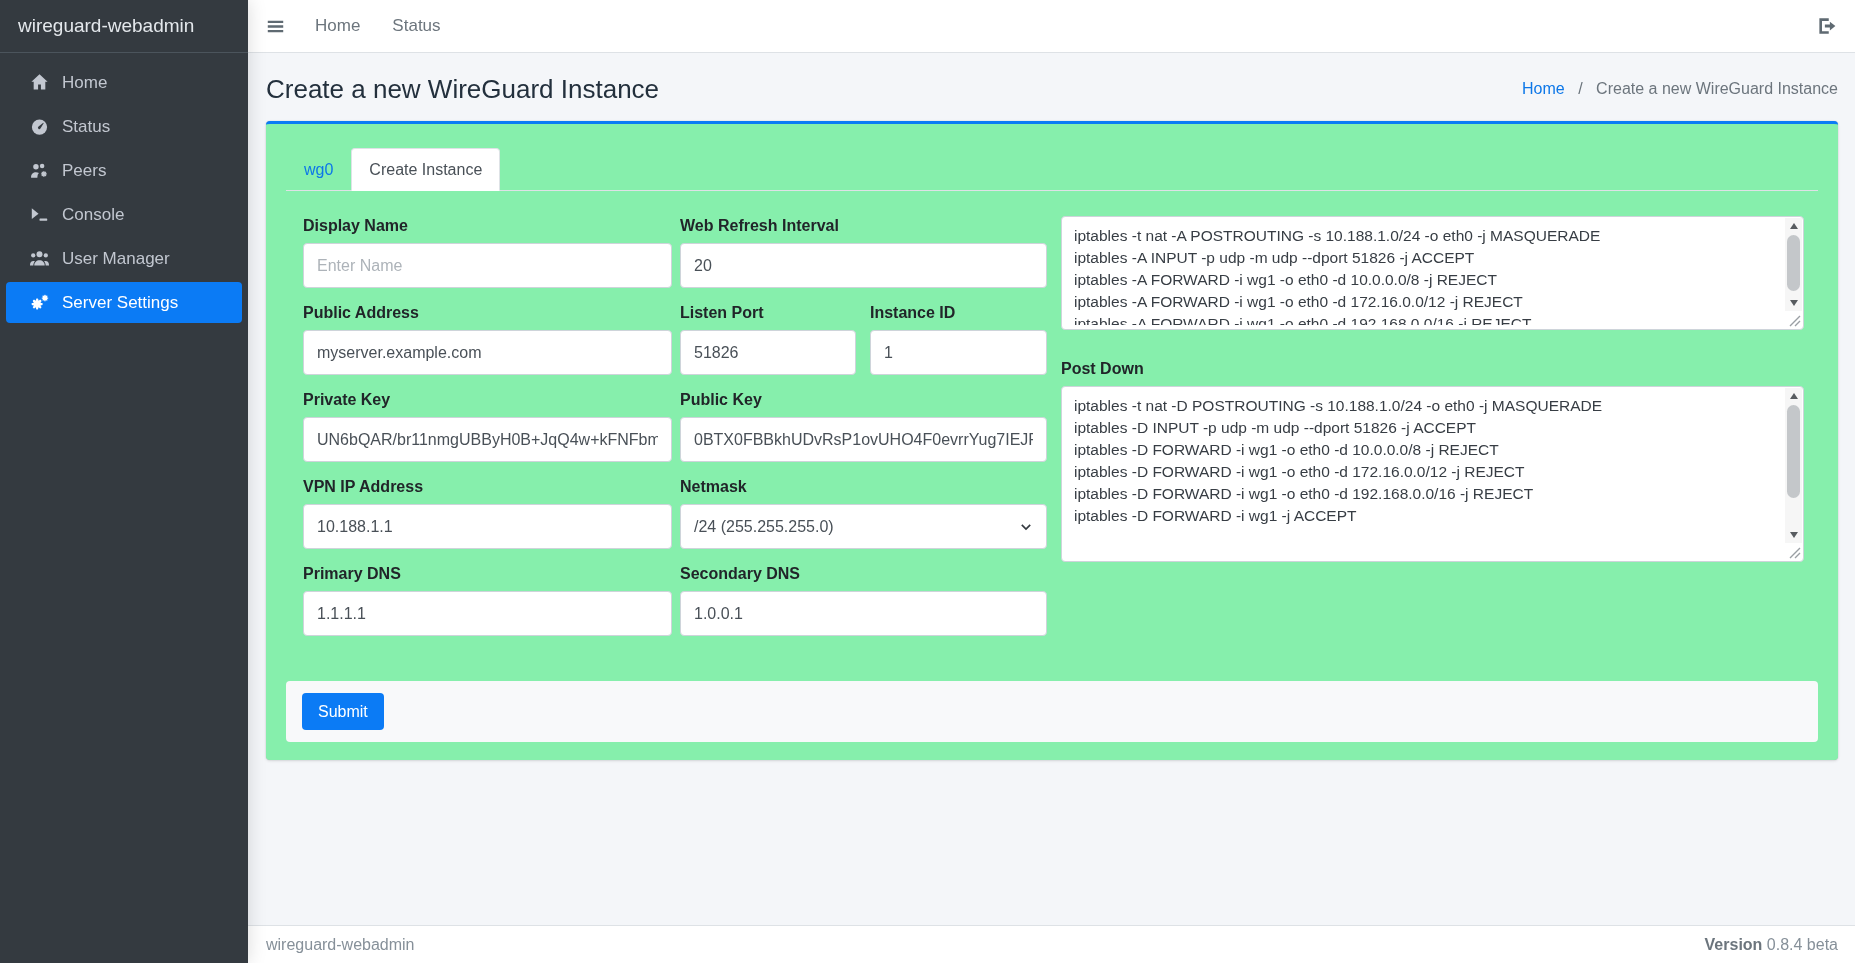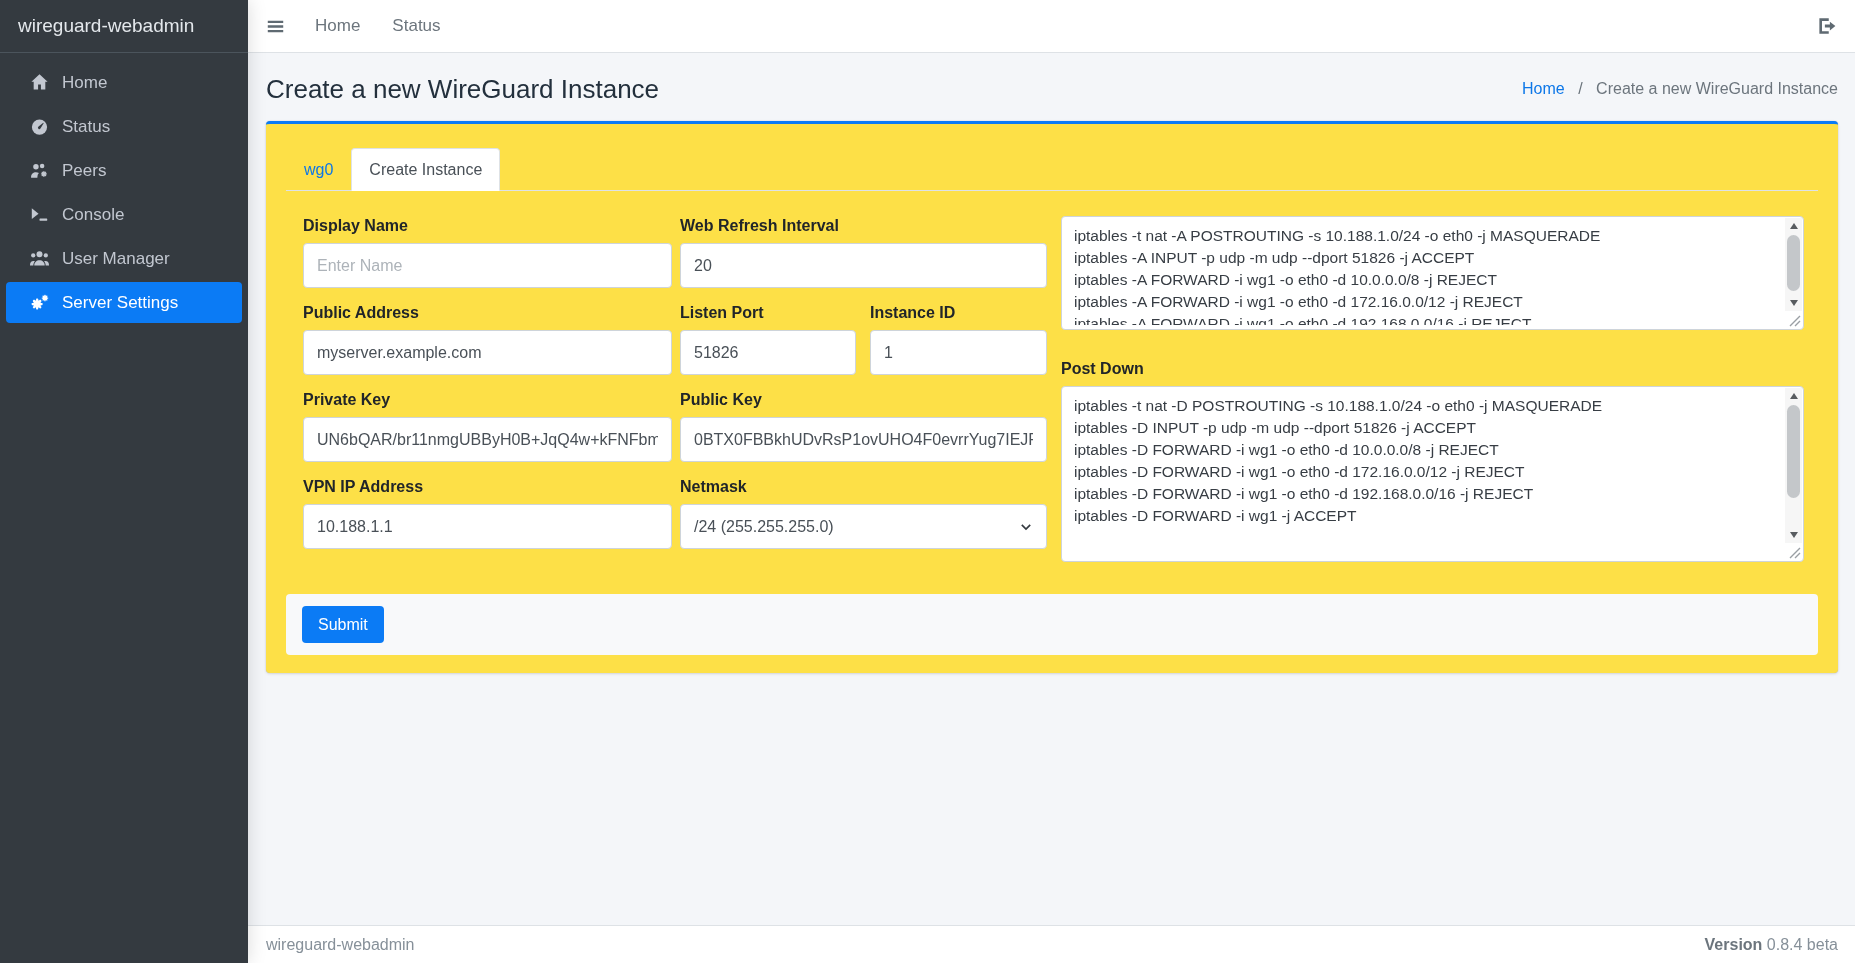--- a/index.html
+++ b/index.html
@@ -32,21 +32,21 @@
   .content { flex:1 1 auto; background:#f4f6f9; overflow:hidden; }
 
   .content-header { display:flex; align-items:center; justify-content:space-between;
                     padding:18px 17px 14px 18px; }
   h1.page-title { font-size:26px; font-weight:400; color:#23303d; line-height:36px; }
   .breadcrumb { font-size:16px; color:#6c757d; white-space:nowrap; }
   .breadcrumb a { color:#0d77e8; text-decoration:none; cursor:pointer; }
   .breadcrumb .sep { margin:0 9px; color:#6c757d; }
 
   
-  .card { margin:0 17px 0 18px; background:#fde047; border-radius:4px; border-top:3px solid #0b7bf5;
+  .card { margin:0 17px 0 18px; background:#86efac; border-radius:4px; border-top:3px solid #0b7bf5;
           box-shadow:0 1px 3px rgba(0,0,0,.12), 0 0 1px rgba(0,0,0,.25); }
   .card-inner { padding:24px 20px 18px; }
 
   .tabs { display:flex; border-bottom:1px solid #dee2e6; }
   .tab { height:43px; display:flex; align-items:center; padding:0 17px; font-size:16px;
          border:1px solid transparent; border-radius:4px 4px 0 0; margin-bottom:-1px; cursor:pointer; }
   .tab.inactive { color:#0d77e8; }
   .tab.active { background:#fff; border-color:#dee2e6 #dee2e6 #fff #dee2e6; color:#495057; }
 
   
@@ -263,20 +263,30 @@
                 <label>Netmask</label>
                 <div class="control select">
                   <span>/24 (255.255.255.0)</span>
                   <svg viewBox="0 0 16 16" width="14" height="14">
                       <path d="M3.2 5.5 8 10.3l4.8-4.8" fill="none" stroke="#343a40" stroke-width="1.9"></path>
                     </svg>
                 </div>
               </div>
             </div>
 
+            <div class="frow">
+              <div class="fgroup w-lg">
+                <label>Primary DNS</label>
+                <input class="control" value="1.1.1.1" style="">
+              </div>
+              <div class="fgroup w-md">
+                <label>Secondary DNS</label>
+                <input class="control" value="1.0.0.1" style="">
+              </div>
+            </div>
           </div>
 
           <div class="form-right">
             <div class="fgroup">
               <div class="ta">
                 <div class="ta-content">iptables -t nat -A POSTROUTING -s 10.188.1.0/24 -o eth0 -j MASQUERADE
 iptables -A INPUT -p udp -m udp --dport 51826 -j ACCEPT
 iptables -A FORWARD -i wg1 -o eth0 -d 10.0.0.0/8 -j REJECT
 iptables -A FORWARD -i wg1 -o eth0 -d 172.16.0.0/12 -j REJECT
 iptables -A FORWARD -i wg1 -o eth0 -d 192.168.0.0/16 -j REJECT

